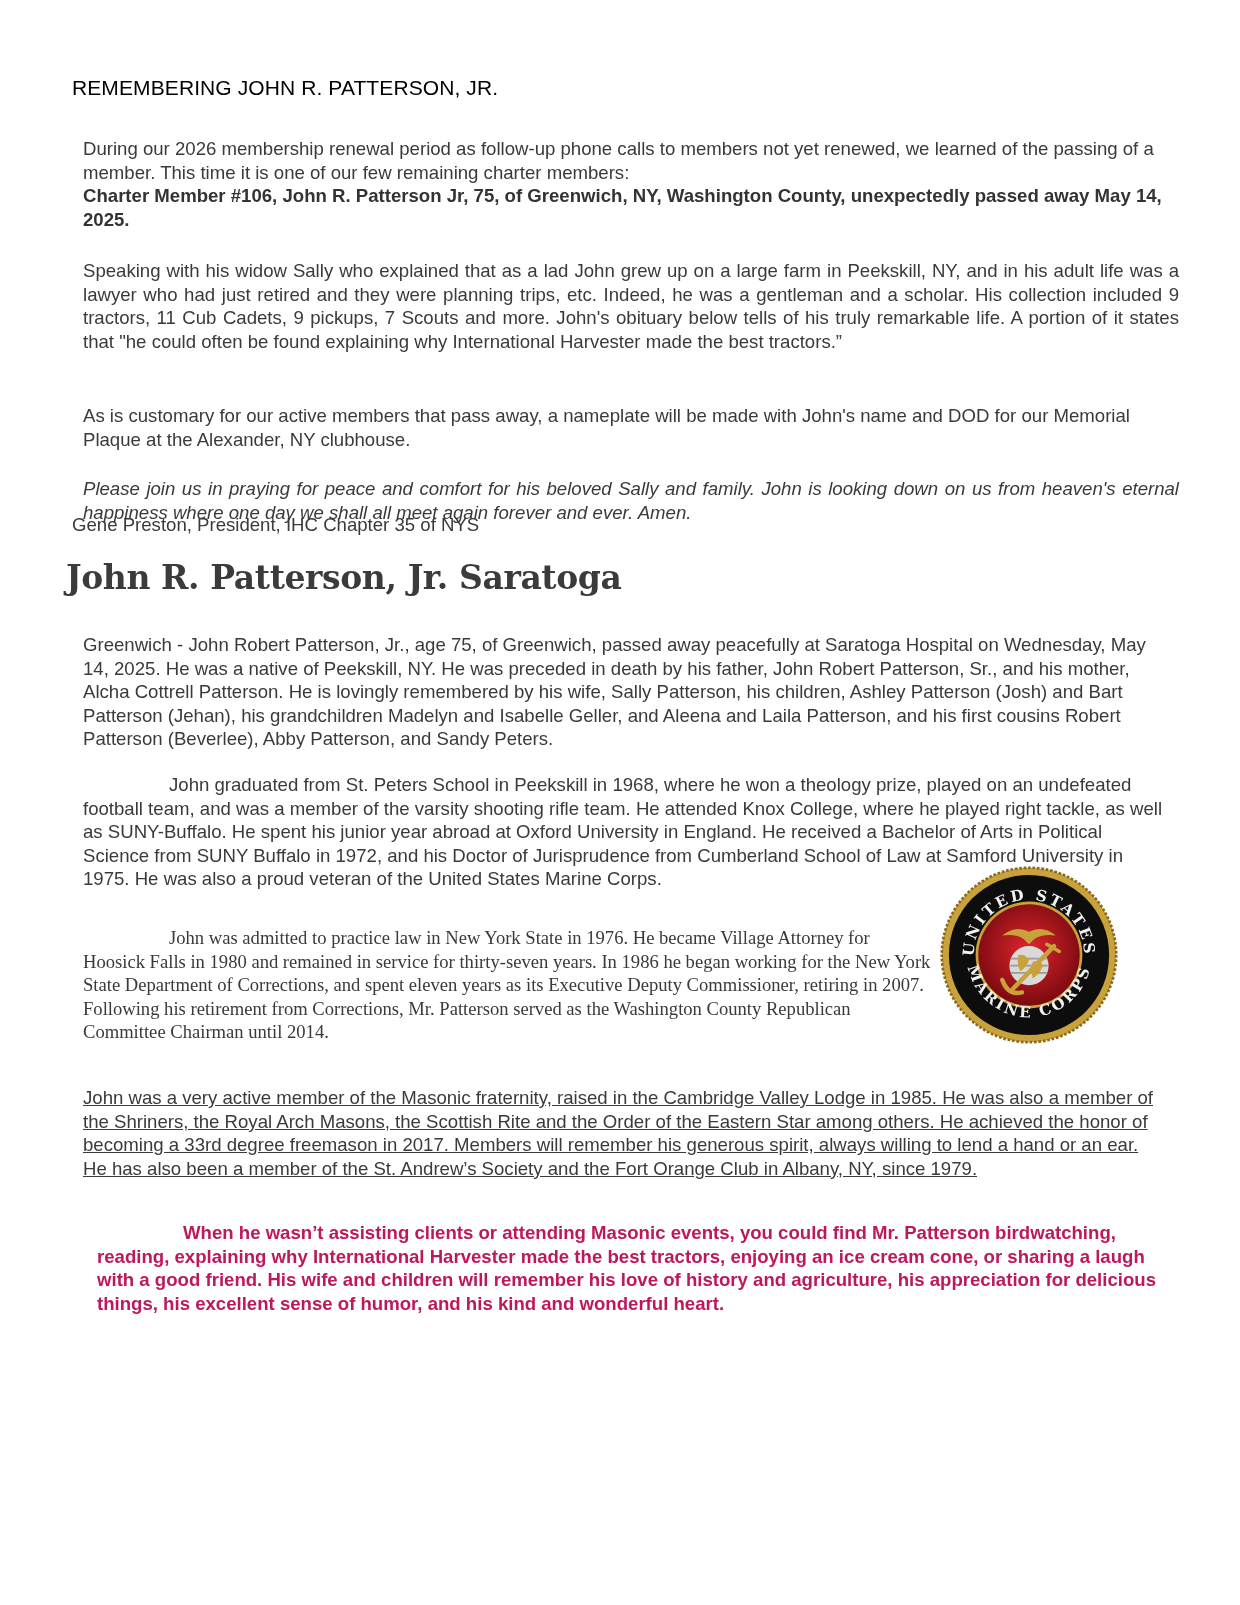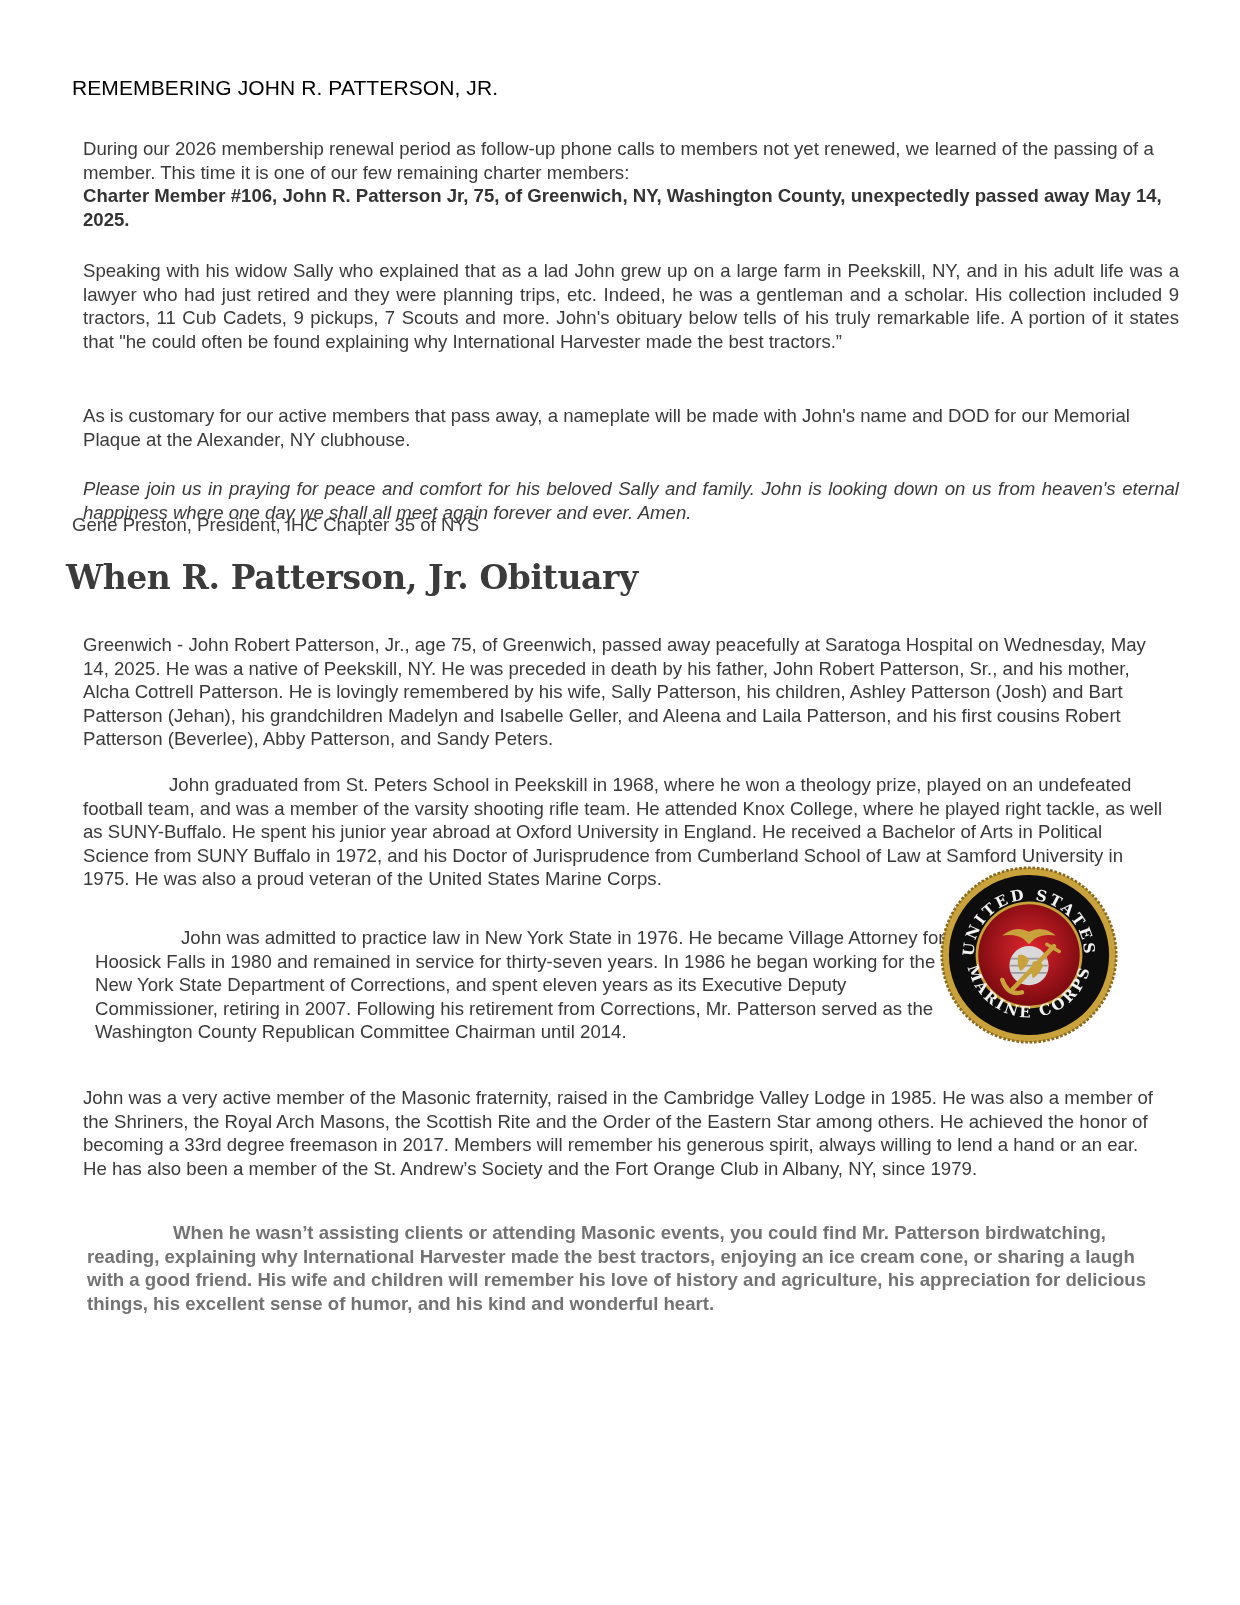--- a/index.html
+++ b/index.html
@@ -11,43 +11,43 @@
   .p1 { position: absolute; top: 126px; left: 0; width: 1096px; }
   .p1 b { color: #333; }
   .p2 { position: absolute; top: 248px; left: 0; width: 1096px; text-align: justify; }
   .p3 { position: absolute; top: 393px; left: 0; width: 1096px; }
   .p4 { position: absolute; top: 466px; left: 0; width: 1096px; font-style: italic; text-align: justify; }
   .sig { position: absolute; top: 514px; left: 0; font-size: 18.6px; text-align: center; }
   .obit-title { position: absolute; top: 558px; left: -6px; font-family: "DejaVu Serif", serif;
                 font-size: 33px; font-weight: bold; color: #3b3b3b; letter-spacing: -0.4px; }
   .o1 { position: absolute; top: 622px; left: 0; width: 1080px; }
   .o2 { position: absolute; top: 762px; left: 0; width: 1080px; }
-  .o3 { position: absolute; top: 915px; left: 12px; width: 850px; }
-  .o4 { position: absolute; top: 1075px; left: 0; width: 1080px; }
-  .o5 { position: absolute; top: 1210px; left: 4px; width: 1080px; font-weight: bold; color: #737373; }
+  .o3 { position: absolute; top: 915px; left: 0; width: 850px; font-family: Liberation Serif, serif; }
+  .o4 { position: absolute; top: 1075px; left: 0; width: 1080px; text-decoration: underline; }
+  .o5 { position: absolute; top: 1210px; left: 14px; width: 1080px; font-weight: bold; color: #be185d; }
   .indent { display: inline-block; width: 86px; }
   .emblem { position: absolute; left: 940px; top: 866px; width: 178px; height: 178px; }
 </style>
 </head>
 <body>
 
 <div class="page">
   <div class="heading">REMEMBERING JOHN R. PATTERSON, JR.</div>
 
   <p class="p1">
     <span>During our 2026 membership renewal period as follow-up phone calls to members not yet renewed, we learned of the passing of a member. This time it is one of our few remaining charter members:</span><br>
     <b>Charter Member #106, John R. Patterson Jr, 75, of Greenwich, NY, Washington County, unexpectedly passed away May 14, 2025.</b>
   </p>
 
   <p class="p2">Speaking with his widow Sally who explained that as a lad John grew up on a large farm in Peekskill, NY, and in his adult life was a lawyer who had just retired and they were planning trips, etc. Indeed, he was a gentleman and a scholar. His collection included 9 tractors, 11 Cub Cadets, 9 pickups, 7 Scouts and more. John's obituary below tells of his truly remarkable life. A portion of it states that "he could often be found explaining why International Harvester made the best tractors.”</p>
   <p class="p3">As is customary for our active members that pass away, a nameplate will be made with John's name and DOD for our Memorial Plaque at the Alexander, NY clubhouse.</p>
   <p class="p4">Please join us in praying for peace and comfort for his beloved Sally and family. John is looking down on us from heaven's eternal happiness where one day we shall all meet again forever and ever. Amen.</p>
   <div class="sig">Gene Preston, President, IHC Chapter 35 of NYS</div>
 
-  <div class="obit-title">When R. Patterson, Jr. Obituary</div>
+  <div class="obit-title">John R. Patterson, Jr. Saratoga</div>
 
   <p class="o1">Greenwich - John Robert Patterson, Jr., age 75, of Greenwich, passed away peacefully at Saratoga Hospital on Wednesday, May 14, 2025. He was a native of Peekskill, NY. He was preceded in death by his father, John Robert Patterson, Sr., and his mother, Alcha Cottrell Patterson. He is lovingly remembered by his wife, Sally Patterson, his children, Ashley Patterson (Josh) and Bart Patterson (Jehan), his grandchildren Madelyn and Isabelle Geller, and Aleena and Laila Patterson, and his first cousins Robert Patterson (Beverlee), Abby Patterson, and Sandy Peters.</p>
   <p class="o2"><span class="indent"></span><span>John graduated from St. Peters School in Peekskill in 1968, where he won a theology prize, played on an undefeated football team, and was a member of the varsity shooting rifle team. He attended Knox College, where he played right tackle, as well as SUNY-Buffalo. He spent his junior year abroad at Oxford University in England. He received a Bachelor of Arts in Political Science from SUNY Buffalo in 1972, and his Doctor of Jurisprudence from Cumberland School of Law at Samford University in 1975. He was also a proud veteran of the United States Marine Corps.</span></p>
   <p class="o3"><span class="indent"></span><span>John was admitted to practice law in New York State in 1976. He became Village Attorney for Hoosick Falls in 1980 and remained in service for thirty-seven years. In 1986 he began working for the New York State Department of Corrections, and spent eleven years as its Executive Deputy Commissioner, retiring in 2007. Following his retirement from Corrections, Mr. Patterson served as the Washington County Republican Committee Chairman until 2014.</span></p>
   <p class="o4">John was a very active member of the Masonic fraternity, raised in the Cambridge Valley Lodge in 1985. He was also a member of the Shriners, the Royal Arch Masons, the Scottish Rite and the Order of the Eastern Star among others. He achieved the honor of becoming a 33rd degree freemason in 2017.  Members will remember his generous spirit, always willing to lend a hand or an ear. He has also been a member of the St. Andrew’s Society and the Fort Orange Club in Albany, NY, since 1979.</p>
   <p class="o5"><span class="indent"></span><span>When he wasn’t assisting clients or attending Masonic events, you could find Mr. Patterson birdwatching, reading, explaining why International Harvester made the best tractors, enjoying an ice cream cone, or sharing a laugh with a good friend. His wife and children will remember his love of history and agriculture, his appreciation for delicious things, his excellent sense of humor, and his kind and wonderful heart.</span></p>
 </div>
 
 <svg class="emblem" viewBox="0 0 200 200">
   <defs>

